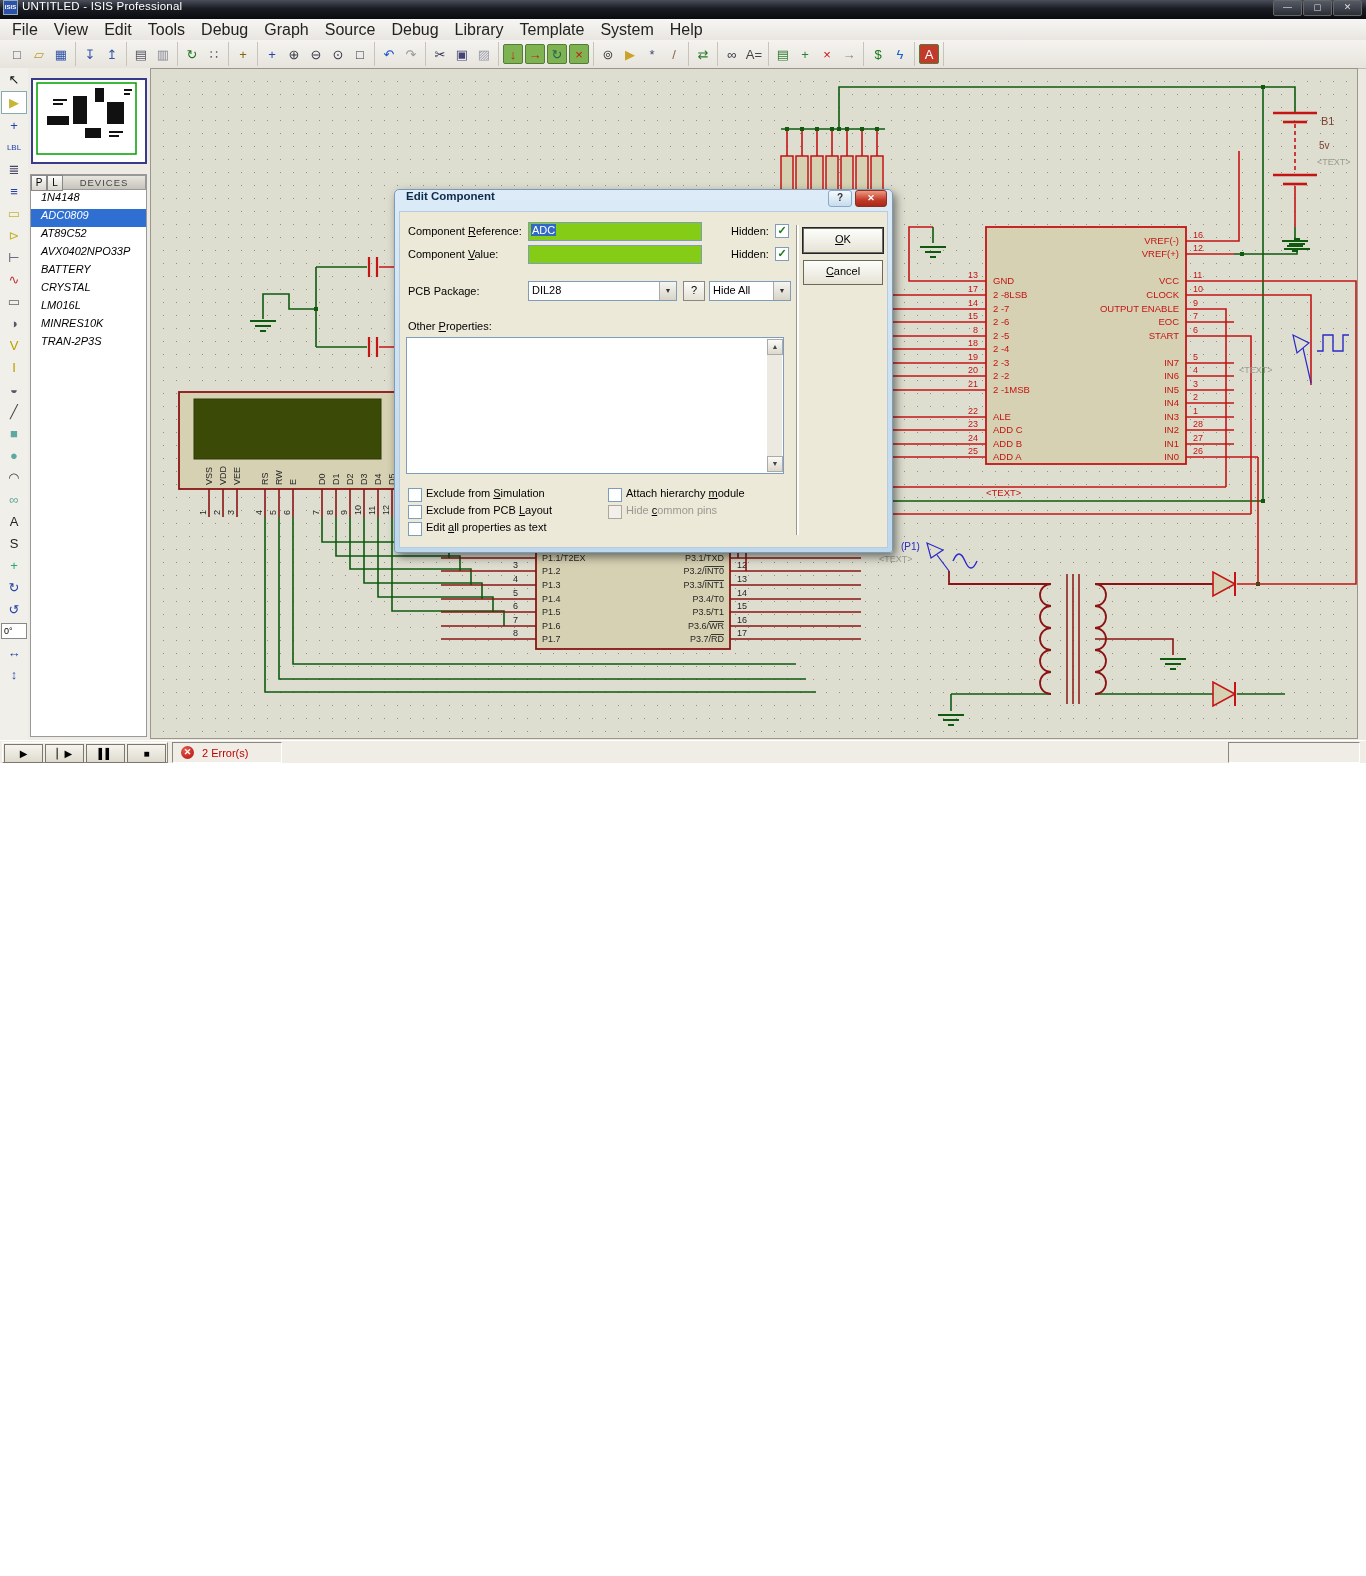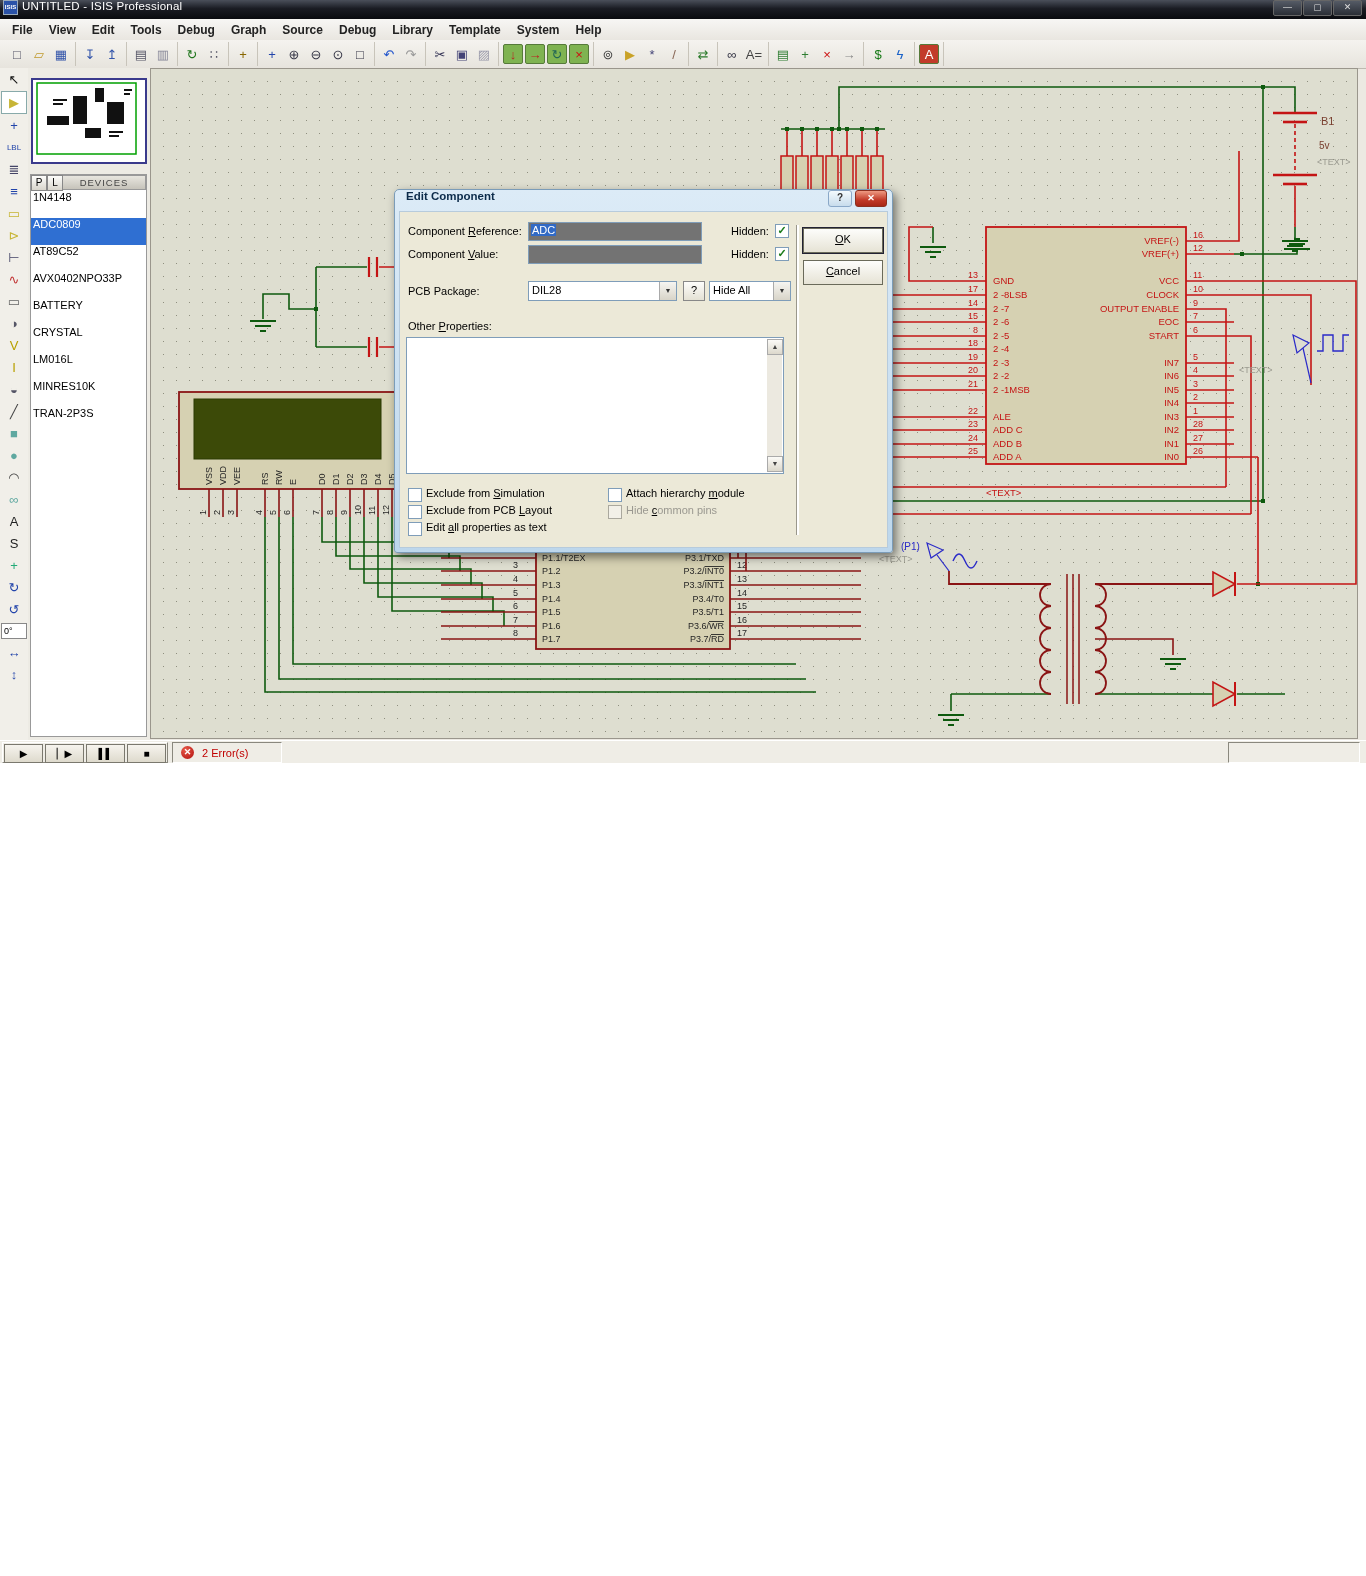--- a/index.html
+++ b/index.html
@@ -6,54 +6,54 @@
   body{width:1366px;height:1576px;position:relative;font-family:"Liberation Sans",sans-serif;}
   .app{position:absolute;left:0;top:0;width:1366px;height:763px;background:#ECE9E2;overflow:hidden;}
   
   .titlebar{position:absolute;left:0;top:0;right:0;height:19px;background:linear-gradient(#4a4f5a,#1a1c23 45%,#0a0b0f);display:flex;align-items:flex-start;color:#fff;}
   .appicon{width:13px;height:13px;margin:0 4px 0 3px;background:#2a52a8;border:1px solid #9ab;color:#fff;font-size:6px;line-height:13px;text-align:center;font-weight:bold;}
   .title-text{font-size:11.5px;letter-spacing:.2px;}
   .winbtns{margin-left:auto;display:flex;margin-right:4px;}
   .winbtn{width:27px;height:14px;margin-left:1px;background:linear-gradient(#555b66,#2a2e36);border:1px solid #666;color:#ddd;font-size:9px;line-height:13px;text-align:center;border-radius:2px;}
   
   .menubar{position:absolute;left:0;top:19px;right:0;height:21px;background:linear-gradient(#f7f6f4,#e9e6e0);border-bottom:1px solid #c9c5bd;display:flex;align-items:center;padding-left:4px;}
-  .menu-item{font-size:12px;color:#222;padding:14px 8px;font-weight:bold;}
+  .menu-item{font-size:16px;color:#222;padding:14px 8px;}
   
   .toolbar{position:absolute;left:0;top:40px;right:0;height:28px;background:linear-gradient(#f5f3ef,#e7e4dd);border-bottom:1px solid #bdb9b0;display:flex;align-items:center;padding-left:3px;}
   .tgroup{display:flex;align-items:center;padding:0 3px;border-right:1px solid #c8c4ba;height:24px;}
   .ticon{width:20px;height:20px;margin:0 1px;display:flex;align-items:center;justify-content:center;font-size:13px;border-radius:2px;}
   .ticon.block{width:18px;height:18px;border:1px solid #567a3a;}
   
   .main{position:absolute;left:0;top:68px;right:0;bottom:22px;}
   .modebar{position:absolute;left:0;top:0;width:28px;bottom:0;background:#f1efe9;border-right:1px solid #cac6bd;}
   .micon{width:24px;height:21px;margin:1px auto;display:flex;align-items:center;justify-content:center;font-size:13px;color:#444;}
   .micon.sel{background:#fff;border:1px solid #8aa;}
   .mfield{width:22px;height:14px;margin:3px auto;background:#fff;border:1px solid #888;font-size:9px;text-align:left;padding-left:2px;line-height:14px;}
   .sidebar{position:absolute;left:28px;top:0;width:122px;bottom:0;background:#edebe4;}
   .overview{position:absolute;left:3px;top:10px;width:112px;height:82px;background:#fff;border:2px solid #3a3a8c;}
   .devpanel{position:absolute;left:2px;top:106px;right:3px;bottom:4px;background:#fff;border:1px solid #999;}
   .devheader{height:15px;display:flex;}
   .devbtn{width:14px;height:14px;border:1px solid #888;background:linear-gradient(#fdfdfb,#d8d5cc);font-size:10px;text-align:center;line-height:13px;}
   .devtitle{flex:1;background:linear-gradient(#e8e6df,#c6c3ba);border:1px solid #999;border-left:none;font-size:9.5px;color:#444;text-align:center;line-height:13px;letter-spacing:1px;}
   .devlist{list-style:none;margin:0;padding:1px 0;}
-  .devlist li{font-size:11px;height:27px;line-height:13px;padding-left:2px;color:#000;white-space:nowrap;}
+  .devlist li{font-size:11px;height:18px;line-height:13px;padding-left:10px;color:#000;white-space:nowrap;font-style:italic;}
   .devlist li.sel{background:#2f6fd2;color:#fff;}
   
   .canvas{position:absolute;left:150px;top:0;right:8px;bottom:2px;background-color:#déded0;background-color:#deded0;border:1px solid #9a968c;background-image:radial-gradient(#8f8f7f 0.9px,rgba(0,0,0,0) 1px);background-size:13px 13px;background-position:6px 6px;}
   .canvas svg{position:absolute;left:0;top:0;}
   
   .dialog{position:absolute;left:243px;top:120px;width:497px;height:362px;background:linear-gradient(#dcebf7,#bdd7ec);border:1px solid #7b9cb8;border-radius:5px 5px 3px 3px;box-shadow:3px 4px 10px rgba(0,0,0,.5);}
   .dlg-title{height:21px;display:flex;padding:0 5px;}
   .dlg-title-text{font-size:11.5px;font-weight:bold;color:#0c2b4a;margin-left:6px;}
   .dlg-help{margin-left:auto;width:22px;height:15px;border:1px solid #8aa8c8;border-radius:3px;background:linear-gradient(#f4fafd,#c8dcec);font-size:10px;font-weight:bold;color:#333;text-align:center;line-height:14px;}
   .dlg-close{width:30px;height:15px;margin-left:3px;border:1px solid #8c3020;border-radius:3px;background:linear-gradient(#ee9a82,#c23a28 60%,#a82818);color:#fff;font-size:9px;font-weight:bold;text-align:center;line-height:14px;}
   .dlg-body{position:absolute;left:4px;right:4px;top:21px;bottom:4px;background:#ece9d8;border:1px solid #b7cbdc;}
   .dlg-body *{font-size:11px;color:#000;}
   .lbl{position:absolute;white-space:nowrap;}
-  .tbox{position:absolute;background:#737373;border:1px solid #7f9db9;height:15px;font-size:11px;padding:1px 2px;}
+  .tbox{position:absolute;background:#84cc16;border:1px solid #7f9db9;height:15px;font-size:11px;padding:1px 2px;}
   .selval{background:#316ac5;color:#fff;padding:0 1px;}
   .cb{position:absolute;width:12px;height:12px;background:#fff;border:1px solid #7f9db9;font-size:11px;line-height:11px;text-align:center;color:#1c7c1c;font-weight:bold;}
   .cb.dis{background:#f2f0e8;border-color:#aaa89e;}
   .combo{position:absolute;height:18px;background:#fff;border:1px solid #7f9db9;display:flex;justify-content:flex-end;}
   .combo .cval{flex:1;font-size:11px;padding:2px 3px;white-space:nowrap;overflow:hidden;}
   .combo .carr{width:16px;background:linear-gradient(#f6f5f1,#d8d4c8);border-left:1px solid #aaa;font-size:7px;text-align:center;line-height:17px;color:#333;}
   .qbtn{position:absolute;width:20px;height:18px;border:1px solid #888;background:linear-gradient(#fdfdfb,#e4e1d4);text-align:center;line-height:17px;font-size:11px;}
   .tarea{position:absolute;background:#fff;border:1px solid #7f9db9;}
   .sbar{position:absolute;right:1px;top:1px;bottom:1px;width:15px;background:#ece9e0;}
   .sarr{position:absolute;left:0;width:14px;height:14px;border:1px solid #aaa;background:linear-gradient(#fbfaf7,#dcd8cc);font-size:7px;text-align:center;line-height:13px;color:#444;}

